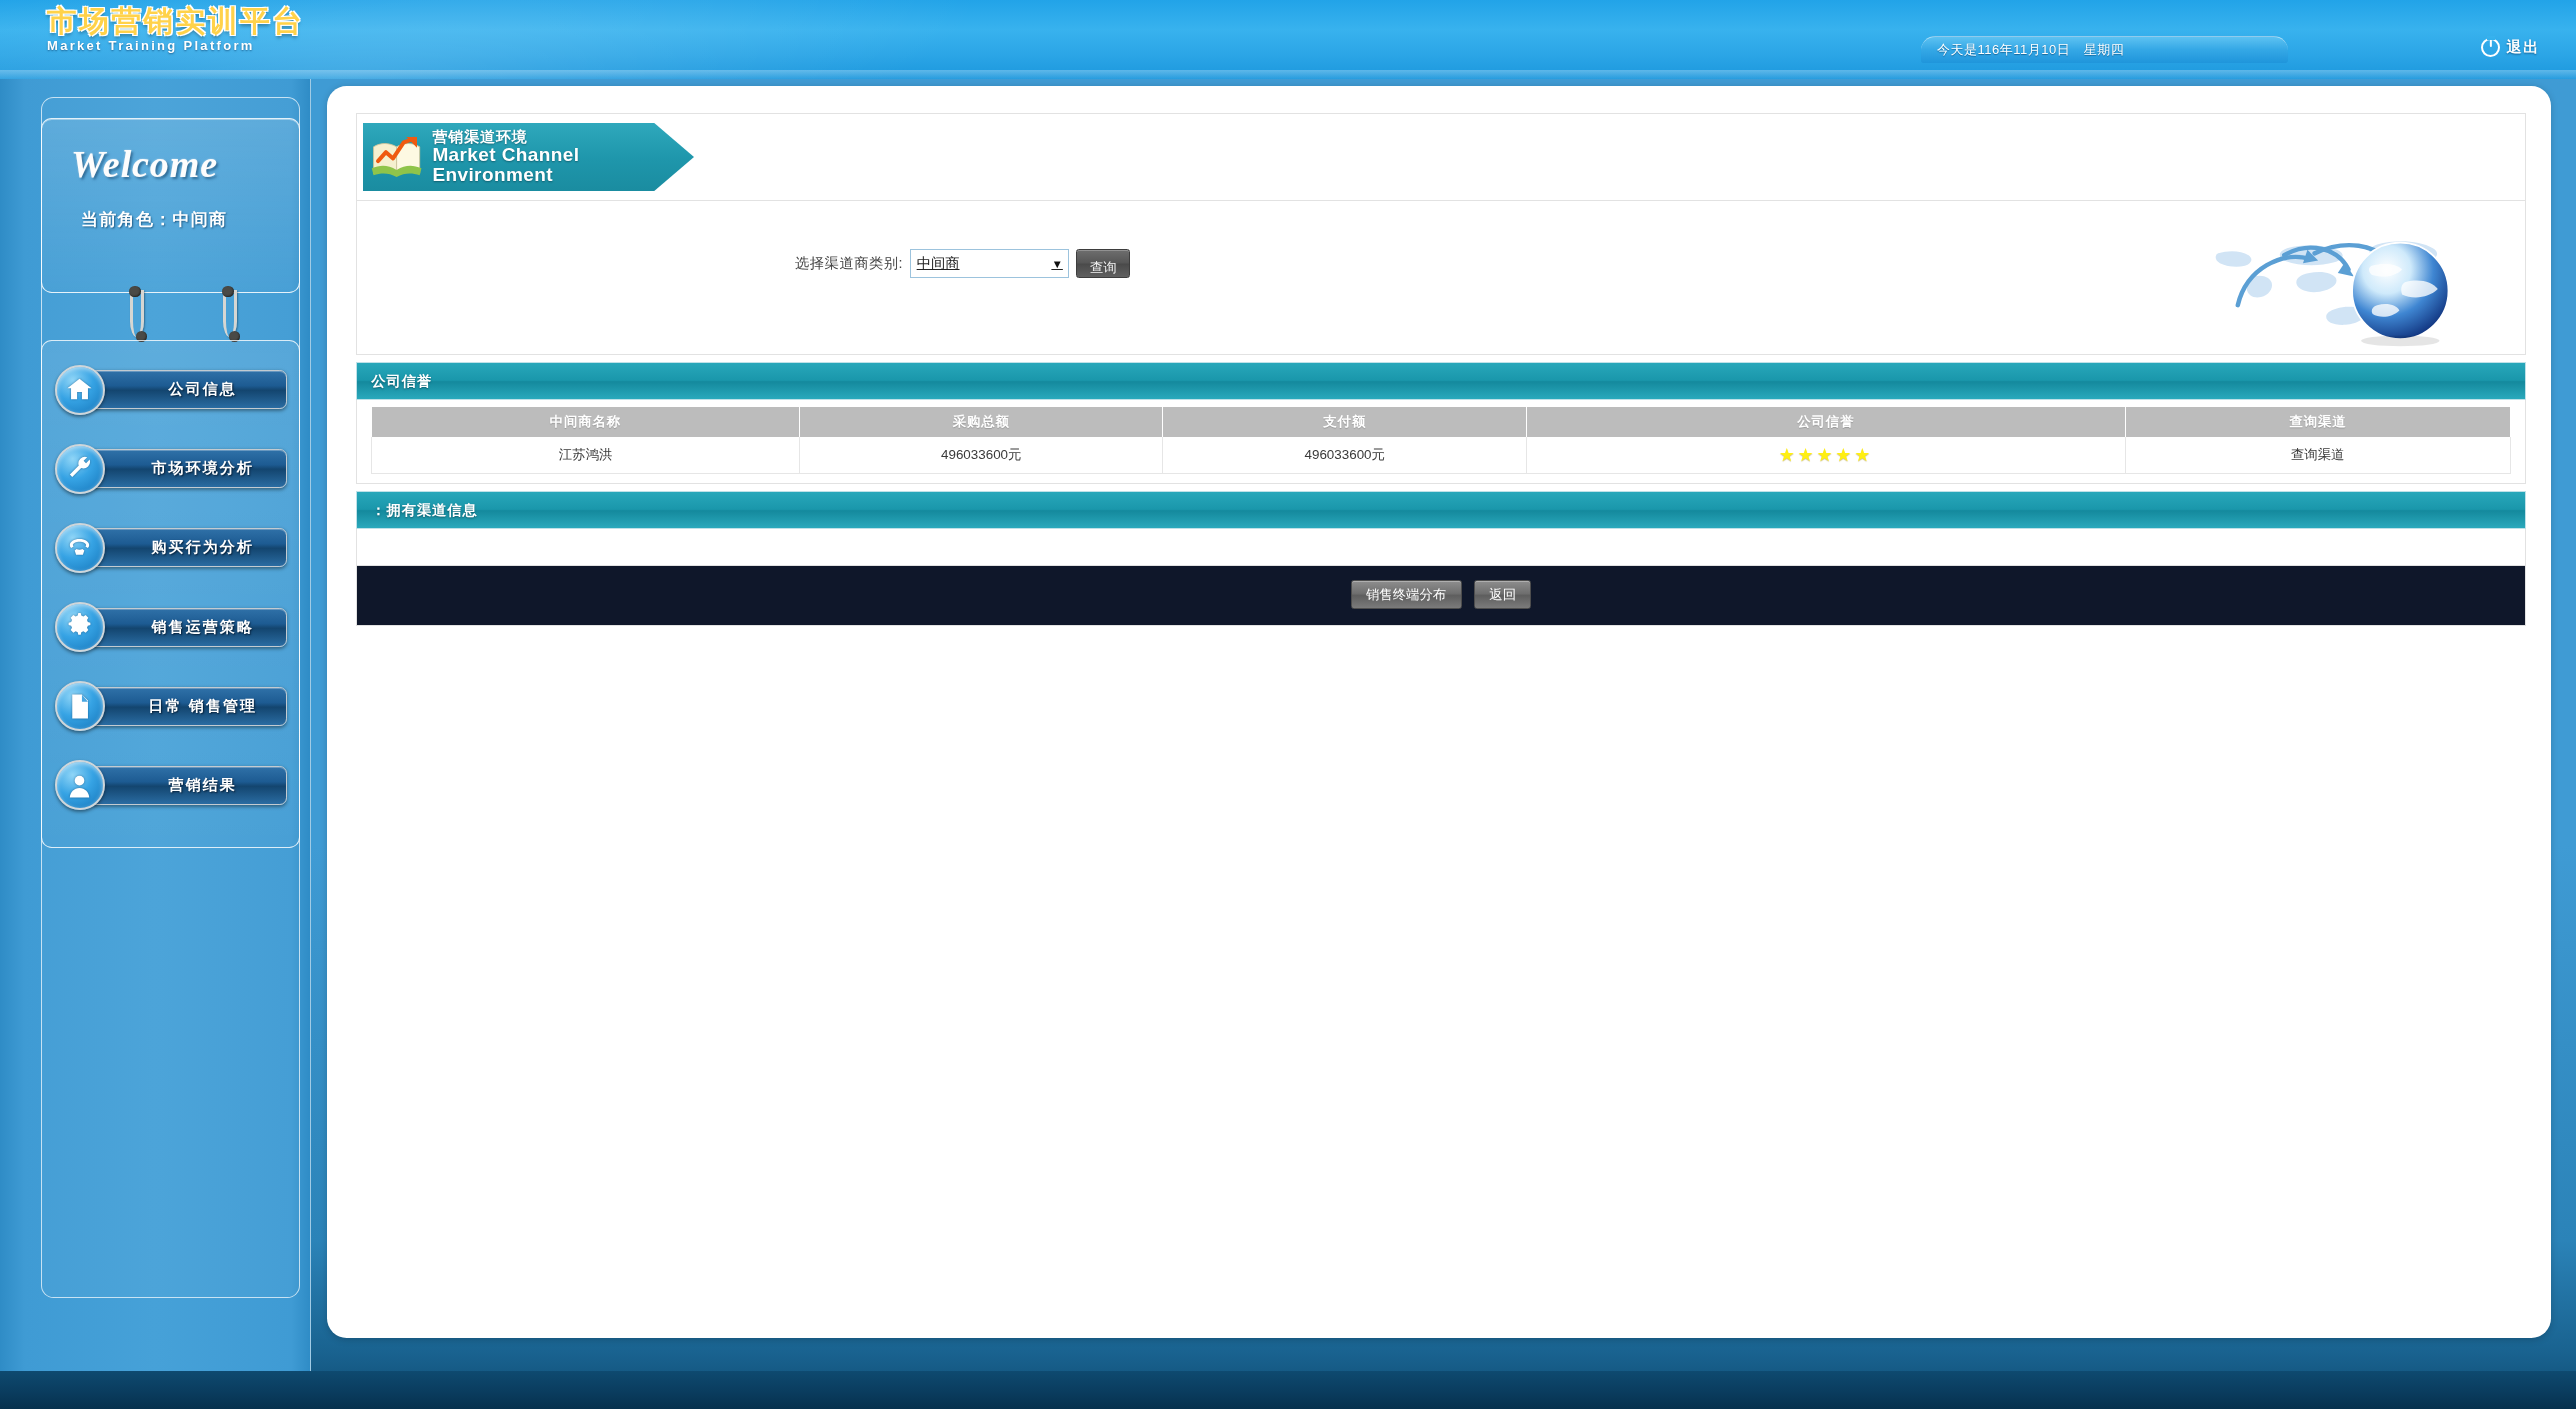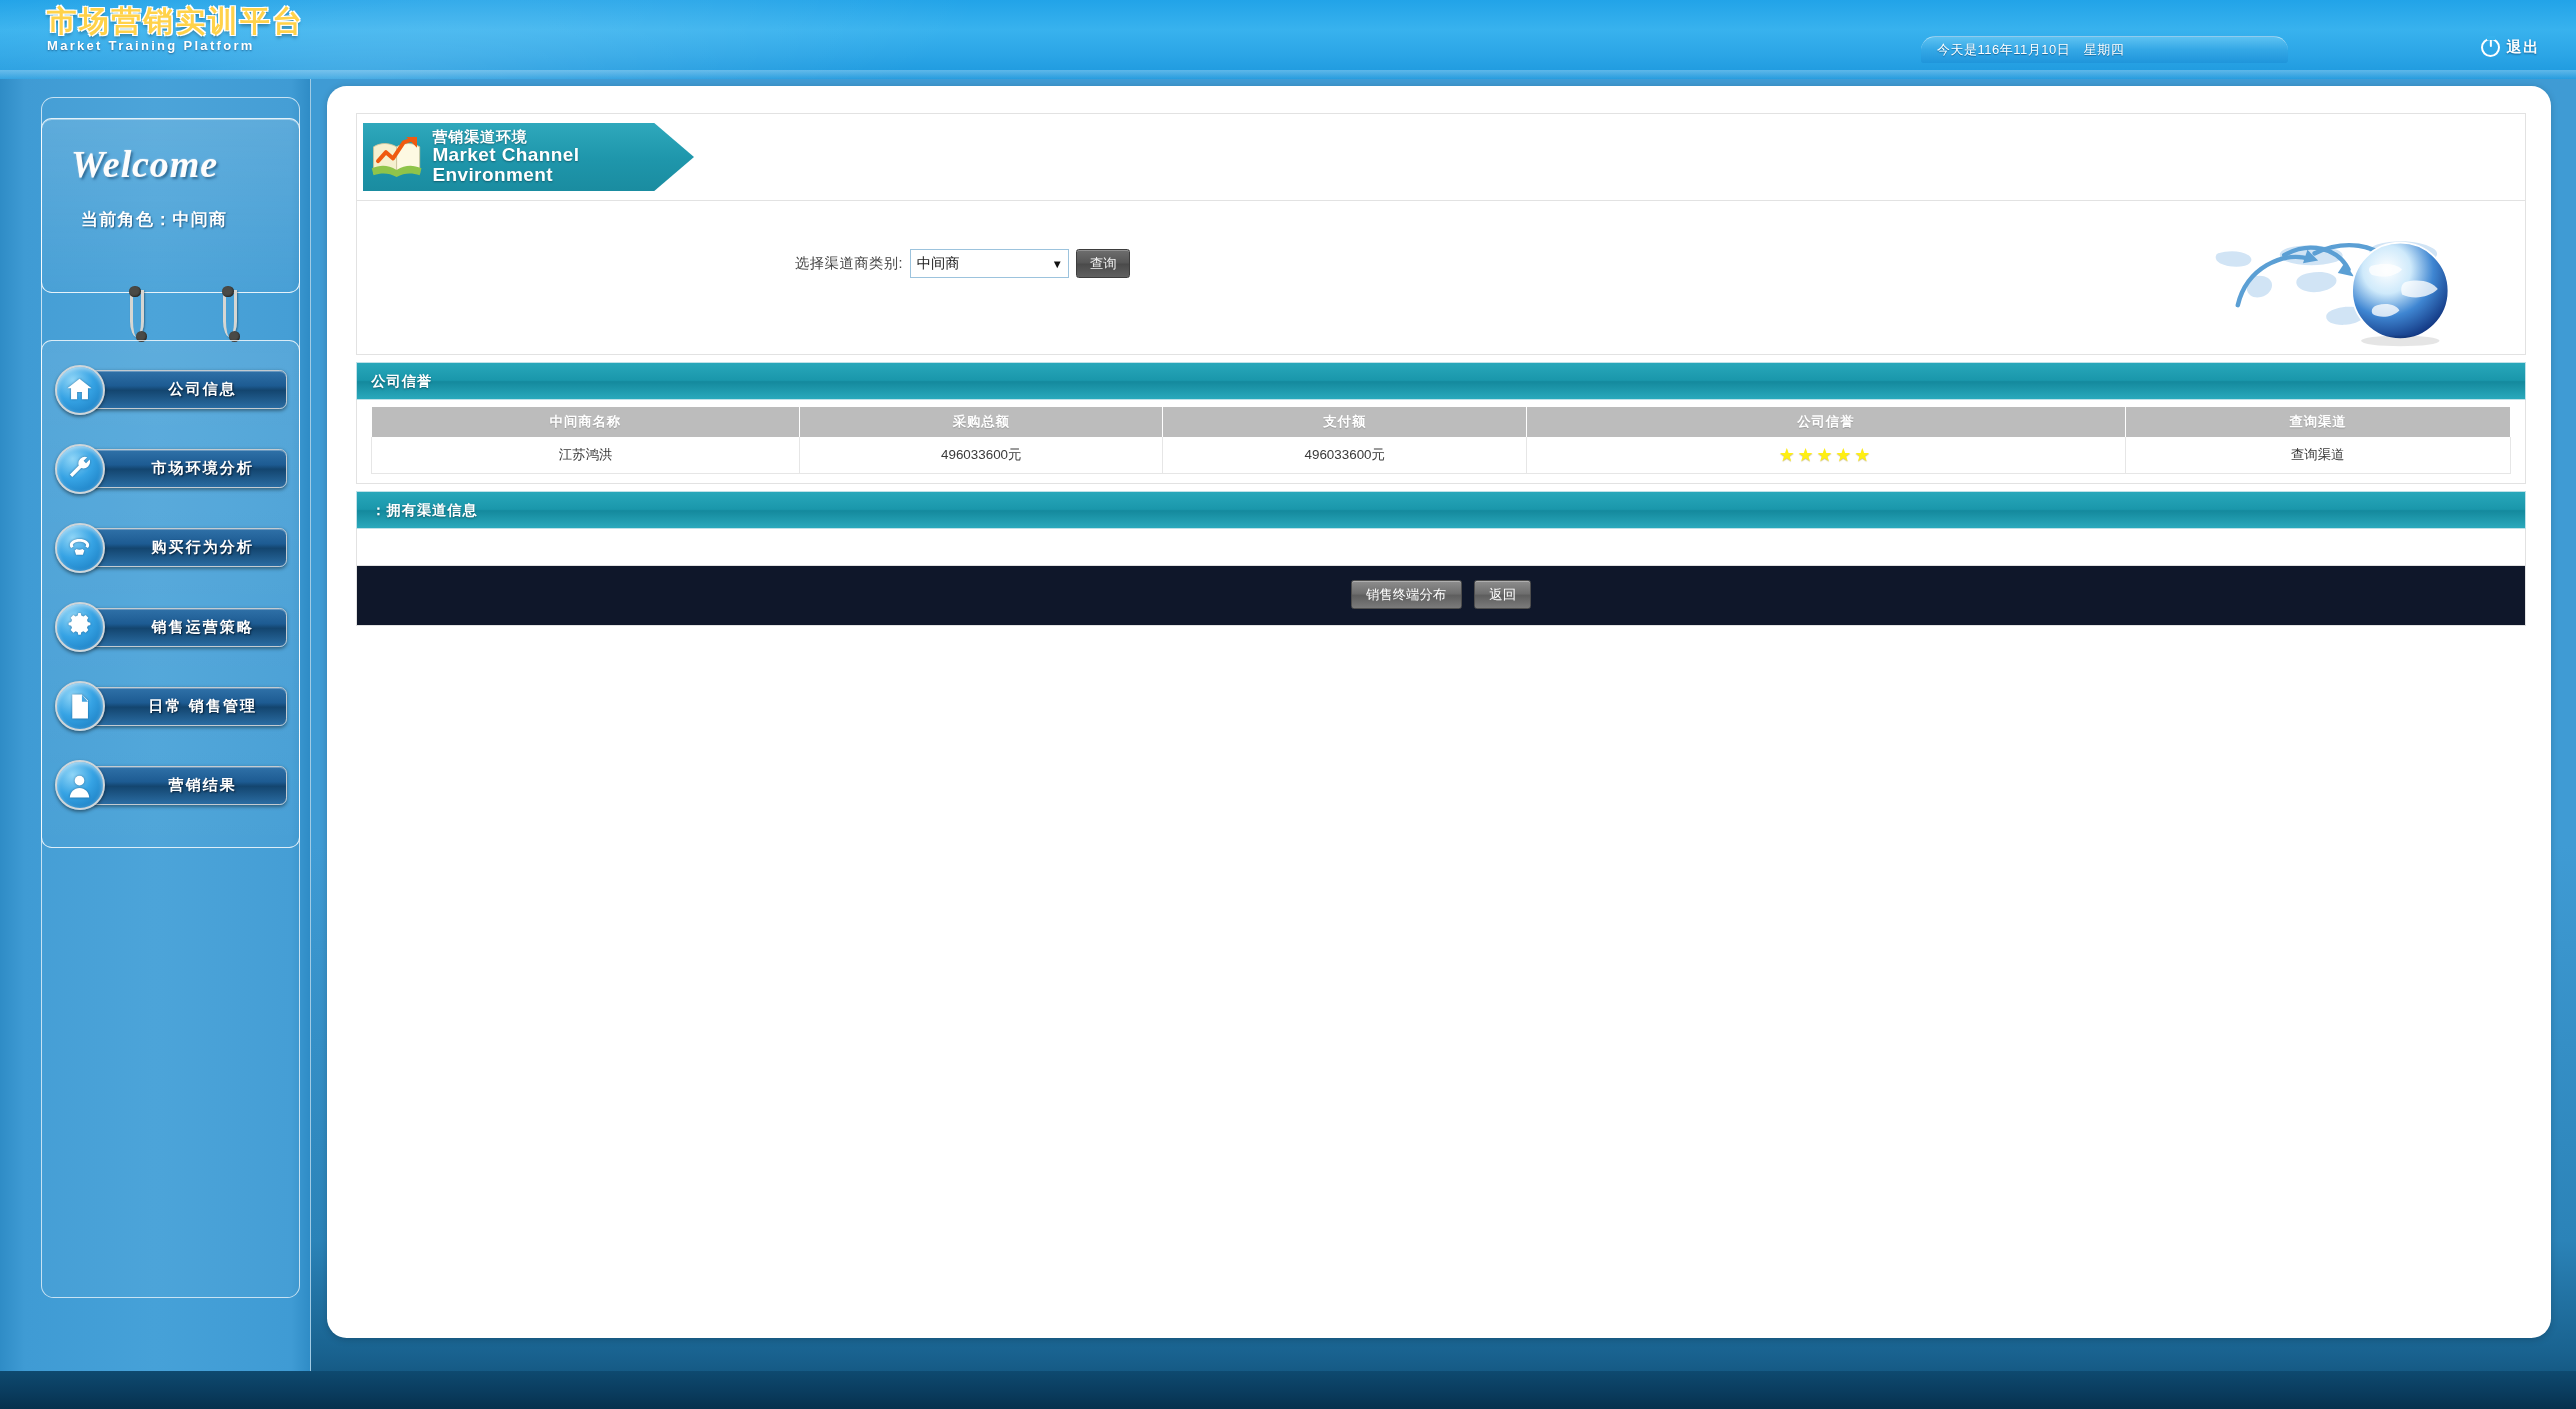--- a/index.html
+++ b/index.html
@@ -208,29 +208,29 @@
   #filter-row {
     position:absolute; left: 438px; top: 48px;
     display:flex; align-items:center; gap: 7.2px;
   }
   #filter-label { font-size: 14.3px; color:#444; letter-spacing:0.5px; }
   #channel-select {
     width: 159px; height: 29px;
     border: 0.9px solid #9cc3dd; background:#ffffff;
     font-size: 14.3px; color:#222; padding: 0 5.4px;
     display:flex; align-items:center; justify-content:space-between;
-    font-family: "Liberation Sans", sans-serif; cursor:pointer;
+    font-family: "Liberation Sans", sans-serif; cursor:pointer;text-decoration:underline;
   }
   #channel-select .caret { font-size: 11.6px; color:#111; }
   #query-btn {
     height: 29px; padding: 0 12.5px;
     background: linear-gradient(to bottom, #6e6e6e 0%, #565656 48%, #4a4a4a 52%, #606060 100%);
     border: 0.9px solid #3d3d3d; border-radius: 2.7px;
     color: #f2f2f2; font-size: 13.4px; cursor:pointer;
-    display:flex; align-items:center;
+    display:flex; align-items:flex-end;
     box-shadow: inset 0 0.9px 0 rgba(255,255,255,.25);
   }
   #globe-art {
     position:absolute; right: 55px; top: 21.5px; width: 268px; height: 125px;
   }
 
   
   .section-bar {
     width: 100%; height: 38px;
     background: linear-gradient(to bottom, #28a7ba 0%, #1a97ab 48%, #14899d 52%, #2aa9bc 100%);

